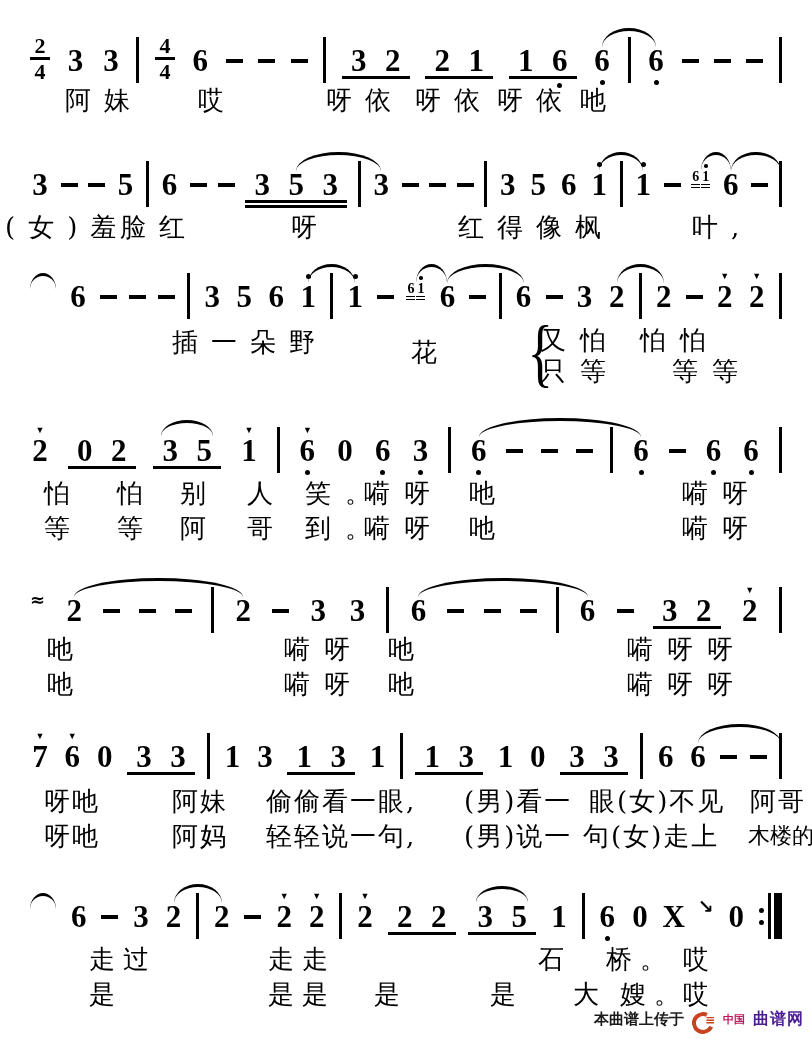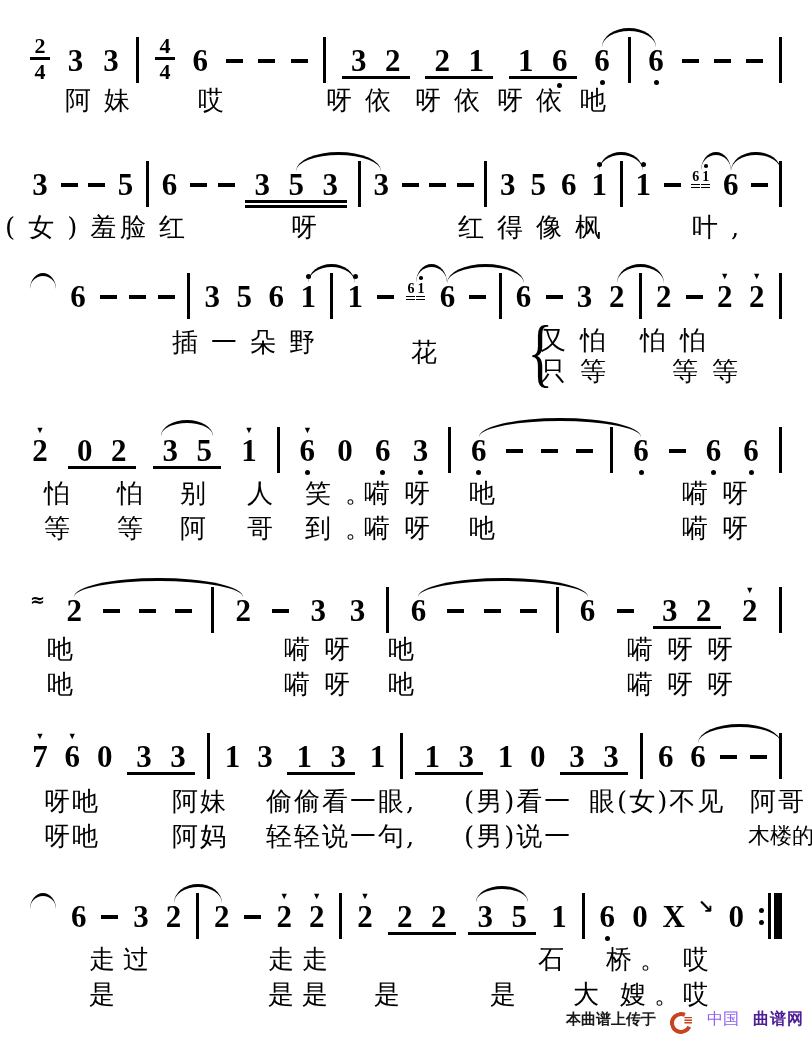--- a/index.html
+++ b/index.html
@@ -38,28 +38,28 @@
   .rem{width:26px;height:13px;border-top:3px solid #000;
        border-radius:50% 50% 0 0/100% 100% 0 0;margin-top:3px}
   .squig{font-size:18px;font-weight:bold;margin-top:8px;line-height:16px;
          font-family:"DejaVu Sans",sans-serif}
   .arc{position:absolute;height:16px;border-top:3px solid #000;
        border-radius:50% 50% 0 0/100% 100% 0 0}
   .lyr{position:absolute;font-size:26px;line-height:30px;white-space:nowrap;
        font-family:"DejaVu Serif","Liberation Serif",serif}
   .tight{font-size:22px;letter-spacing:0 !important}
   .brace{position:absolute;font-size:76px;line-height:68px;font-weight:400;transform:scaleX(.7)}
-  .footer{position:absolute;top:1009px;right:8px;display:flex;align-items:center;gap:14px;
+  .footer{position:absolute;top:1009px;right:8px;display:flex;align-items:center;gap:8px;
           font-family:"DejaVu Sans","Liberation Sans",sans-serif}
   .fnote{font-size:15px;font-weight:bold;color:#1a1a1a}
   .logo{position:relative;width:23px;height:18px}
   .logo-c{position:absolute;left:0;top:1px;width:14px;height:14px;border:4px solid #c8431f;
           border-right-color:transparent;border-radius:50%;transform:rotate(-20deg)}
   .logo-lines{position:absolute;right:0;top:0;font-size:12px;line-height:18px;color:#c8431f;font-weight:bold}
-  .site1{font-size:16px;font-weight:normal;color:#8b5cf6}
+  .site1{font-size:11px;font-weight:bold;color:#be185d}
   .site2{font-size:16px;font-weight:bold;color:#4c1d95;letter-spacing:1px}
 </style>
 </head>
 <body>
 
 <div id="page">
   <div id="systems">
       <div class="system" style="top: 18px;">
         <div class="notes" style="margin-top: 16px;">
           <span class="time">
@@ -694,20 +694,21 @@
         <span class="lyr" style="left: 44px; top: 80px; letter-spacing: 2px;">呀吔</span>
         <span class="lyr" style="left: 172px; top: 80px; letter-spacing: 2px;">阿妹</span>
         <span class="lyr" style="left: 266px; top: 80px; letter-spacing: 2px;">偷偷看一眼,</span>
         <span class="lyr" style="left: 464px; top: 80px; letter-spacing: 2px;">(男)看一</span>
         <span class="lyr" style="left: 583px; top: 80px; letter-spacing: 2px; margin-left: 6px;">眼(女)不见</span>
         <span class="lyr" style="left: 750px; top: 80px; letter-spacing: 2px;">阿哥</span>
         <span class="lyr" style="left: 44px; top: 115px; letter-spacing: 2px;">呀吔</span>
         <span class="lyr" style="left: 172px; top: 115px; letter-spacing: 2px;">阿妈</span>
         <span class="lyr" style="left: 266px; top: 115px; letter-spacing: 2px;">轻轻说一句,</span>
         <span class="lyr" style="left: 464px; top: 115px; letter-spacing: 2px;">(男)说一</span>
+        <span class="lyr" style="left: 583px; top: 115px; letter-spacing: 2px;">句(女)走上</span>
         <span class="lyr tight" style="left: 748px; top: 115px; letter-spacing: 2px;">木楼的</span>
         <div class="arc" style="left: 698px; width: 82.5px; top: 18px;"></div>
       </div>
       <div class="system" style="top: 862px;">
         <div class="notes" style="margin-top: 28px;">
           <span class="rem"></span>
           <span class="note">
             <span class="nz"></span>
             <span class="digit">6</span>
             <span class="nz"></span>

